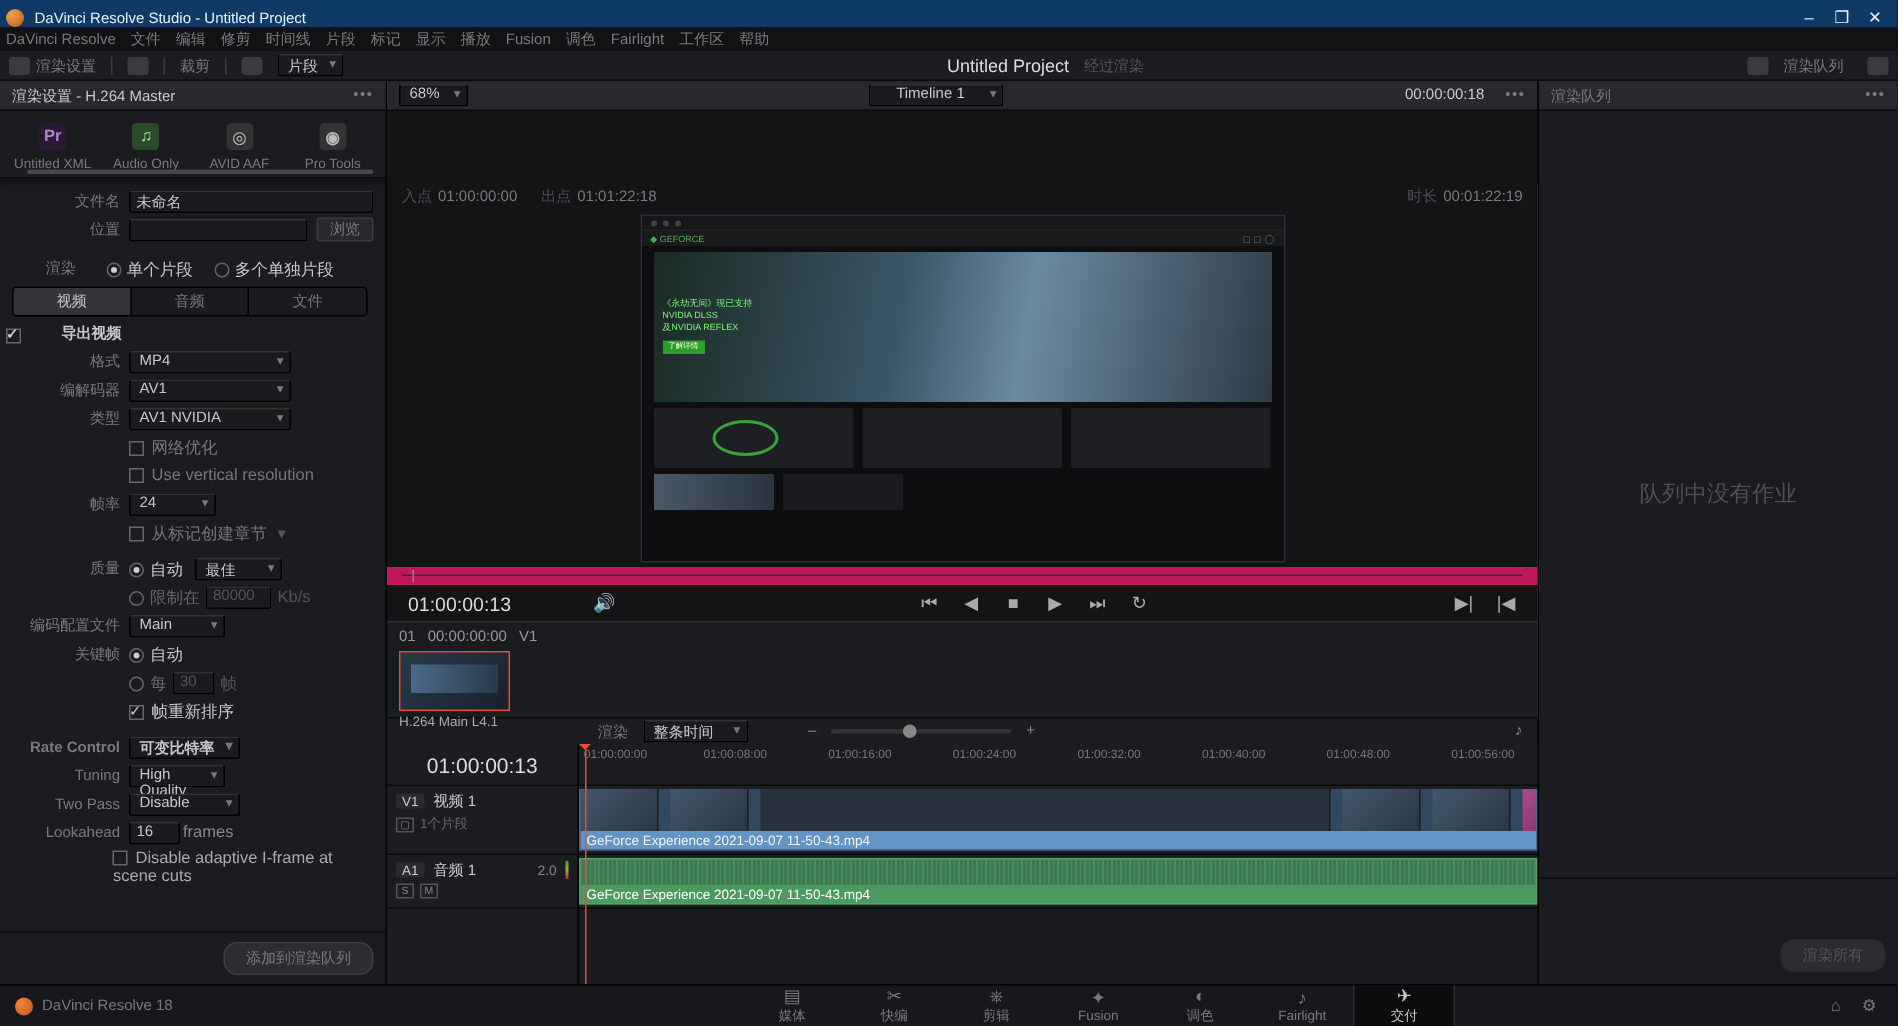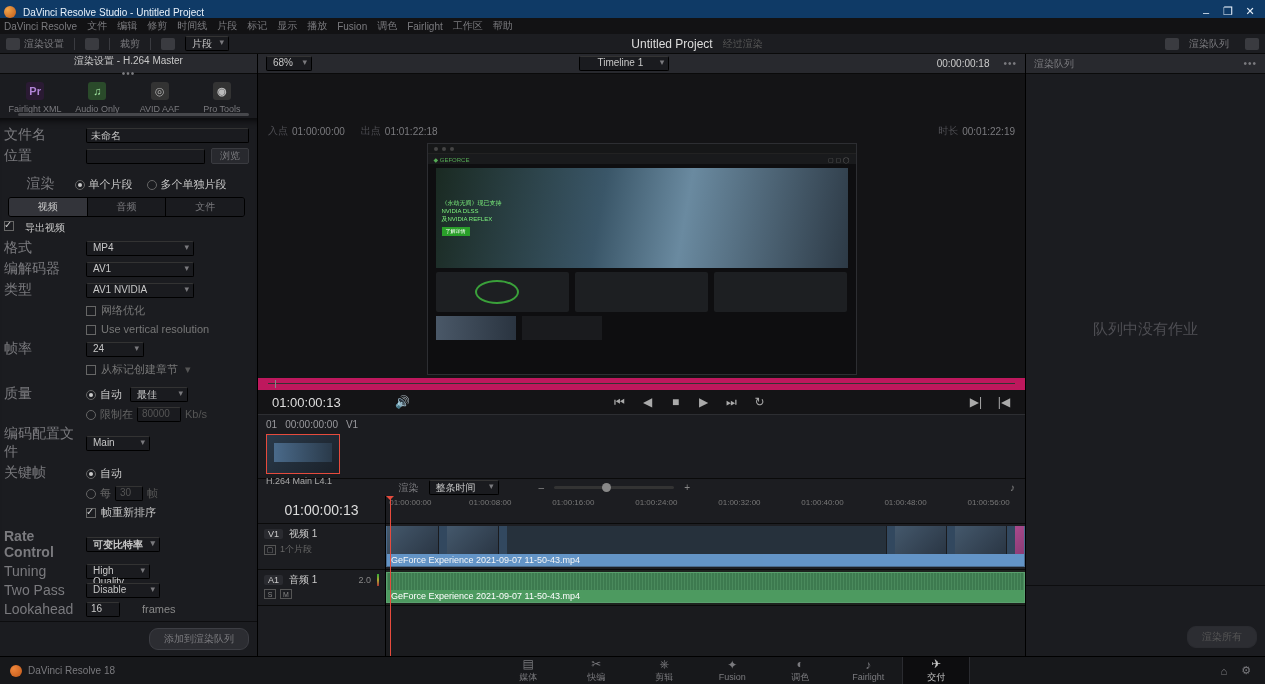--- a/index.html
+++ b/index.html
@@ -93,21 +93,20 @@
     display:flex; flex-direction:column;
   }
   
   .left-head {
     height:20px;
     background:var(--panel-head);
     display:flex; align-items:center; justify-content:space-between;
     padding:0 8px;
     font-size:10px;
     border-bottom:1px solid #0a0a0a;
-    flex-direction:column;
   }
   .elipsis { letter-spacing:1px; color:var(--text-dim);}
   .preset-row {
     display:flex; gap:0; padding:8px 4px 4px 4px;
     border-bottom:1px solid #0d0d0f;
     overflow:hidden;
     position:relative;
   }
   .preset-row::after{
     content:"";
@@ -132,23 +131,23 @@
   .form {
     flex:1; overflow-y:auto; overflow-x:hidden;
     padding:4px 8px 4px 4px;
   }
   .row {
     display:flex; align-items:center;
     margin:3px 0;
     min-height:16px;
   }
   .row .lbl {
-    width:82px; 
+    width:82px; text-align:right;
     color:var(--text-dim);
-    font-size:14px;
+    font-size:10px;
     padding-right:6px;
   }
   select, .dd {
     height:15px;
     background:#1a1b1f;
     border:1px solid #000; border-top-color:#333;
     color:var(--text);
     font-size:10px;
     padding:0 14px 0 6px;
     border-radius:2px;
@@ -181,23 +180,23 @@
     border:1px solid #000; border-radius:3px; overflow:hidden;
   }
   .tabs3 .t3 {
     flex:1; text-align:center; padding:2px 0;
     background:#1a1b1f; color:var(--text-dim);
     font-size:10px; cursor:default;
   }
   .tabs3 .t3.on { background:#33343a; color:var(--text);}
   .tabs3 .t3 + .t3 { border-left:1px solid #000;}
   .subhead {
-    display:flex; align-items:flex-start; gap:6px;
+    display:flex; align-items:flex-end; gap:22px;
     margin:4px 0;
-    color:var(--text); font-size:10px;
+    color:var(--text); font-size:10px;font-weight:bold;
   }
   .pill-btn {
     height:22px; border-radius:9px;
     background:#2c2d32; border:1px solid #3d3e44;
     color:var(--text-dim); font-size:10px;
     display:inline-flex; align-items:center; padding:0 14px;
     cursor:default;
   }
   .left-foot {
     padding:6px 8px;
@@ -515,21 +514,21 @@
 <div class="main">
 
   <div class="left">
     <div class="left-head">
       <span>渲染设置 - H.264 Master</span>
       <span class="elipsis">•••</span>
     </div>
     <div class="preset-row">
       <div class="preset">
         <div class="pi pi-premiere">Pr</div>
-        <span>Fairlight XML</span>
+        <span>Untitled XML</span>
       </div>
       <div class="preset">
         <div class="pi pi-audio">♫</div>
         <span>Audio Only</span>
       </div>
       <div class="preset">
         <div class="pi pi-avid">◎</div>
         <span>AVID AAF</span>
       </div>
       <div class="preset">
@@ -638,21 +637,21 @@
           <span class="lbl">Tuning</span>
         <span class="dd" style="width:64px;">High Quality</span>
         </div>
       <div class="row">
           <span class="lbl">Two Pass</span>
         <span class="dd" style="width:74px;">Disable</span>
         </div>
       <div class="row">
           <span class="lbl">Lookahead</span>
         <span class="inpt" style="width:34px;">16</span>
-        <span style="margin-left:22px;color:#888;">frames</span>
+        <span style="margin-left:2px;color:#888;">frames</span>
         </div>
       <div class="row">
           <span class="lbl"></span>
         <span><span class="chk"></span><span style="color:#aaa">Disable adaptive I-frame at scene cuts</span></span>
         </div>
 
     </div>
 
     <div class="left-foot">
       <span class="pill-btn">添加到渲染队列</span>

